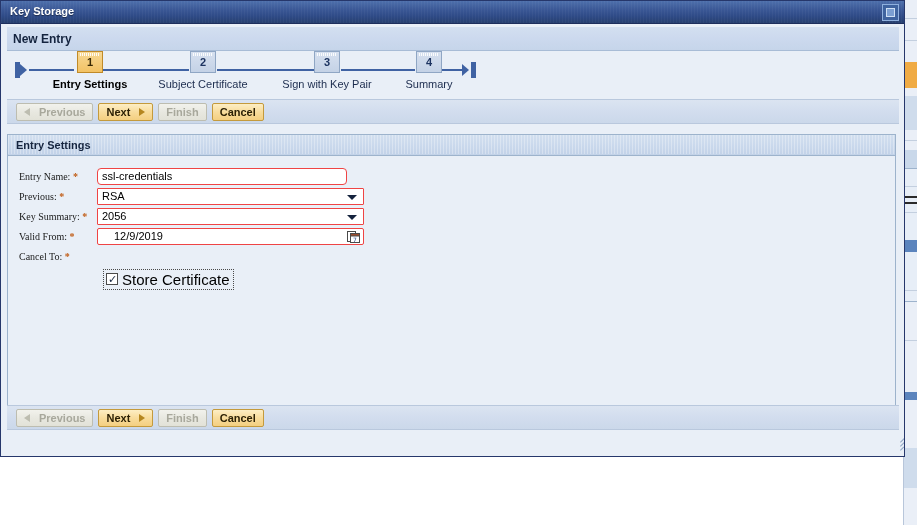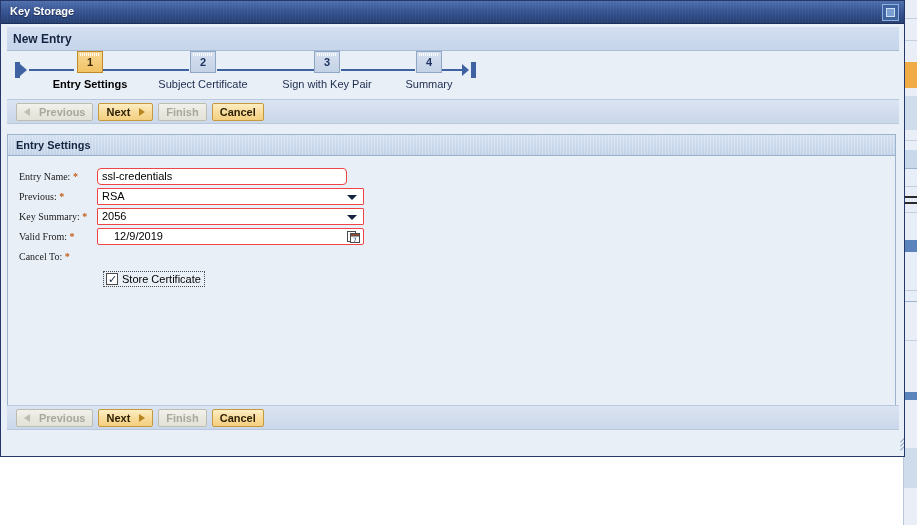--- a/index.html
+++ b/index.html
@@ -401,21 +401,21 @@
     position: relative;
   }
   .chkbox .tick {
     position: absolute;
     left: 1px;
     top: -1px;
     font-size: 11px;
     line-height: 12px;
     color: #16253f;
   }
-  .chklabel { font-size: 11px; color: #000; }
+  .chklabel { font-size: 15px; color: #000; }
 
   
   #bottom-wrap {
     position: absolute;
     left: 0;
     bottom: 0;
     width: 903px;
   }
   #bottom-filler {
     height: 26px;

